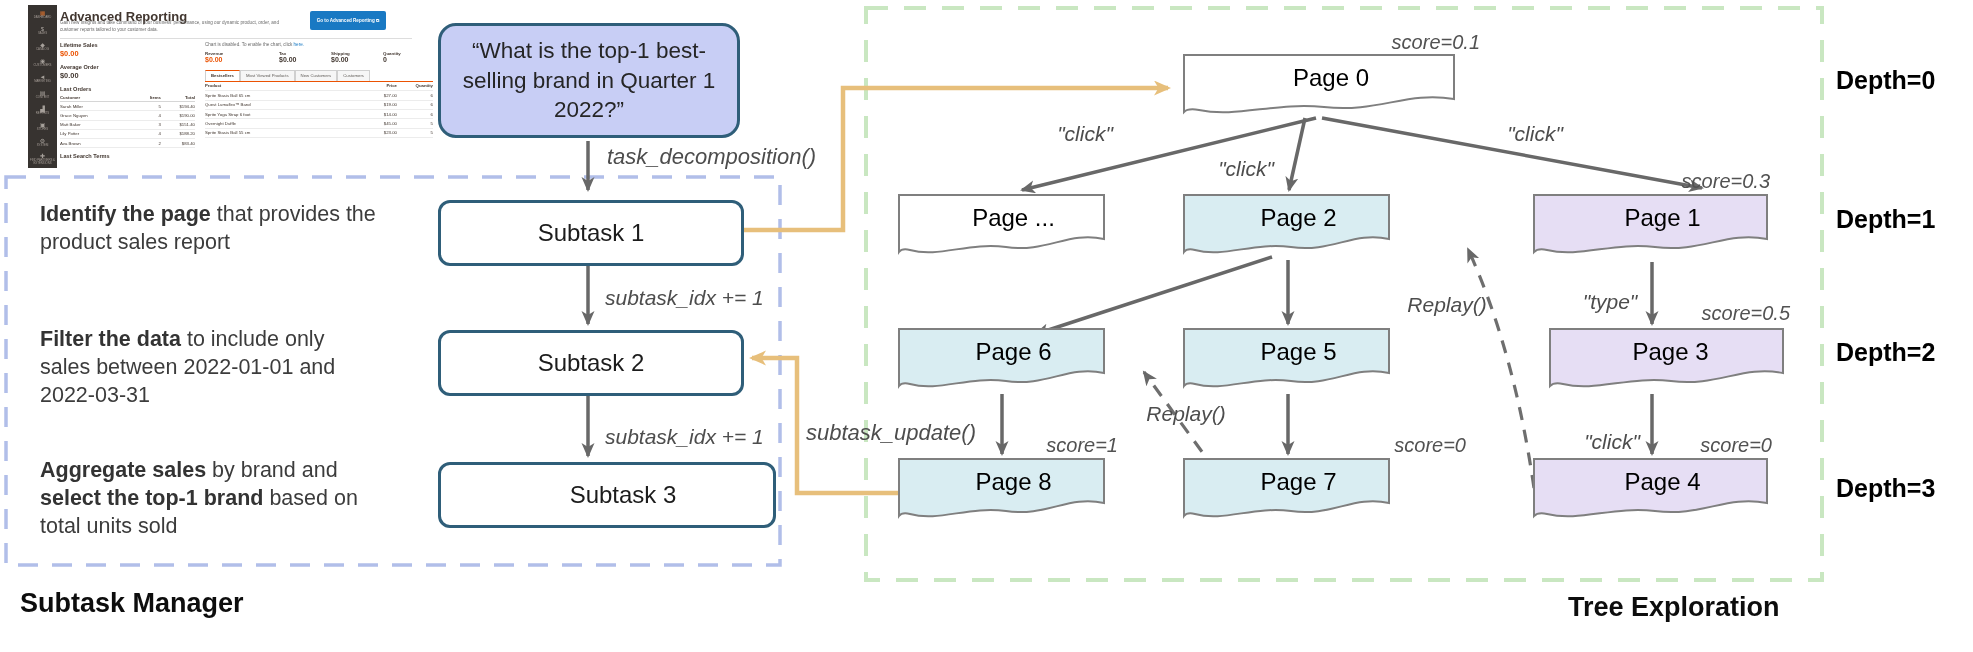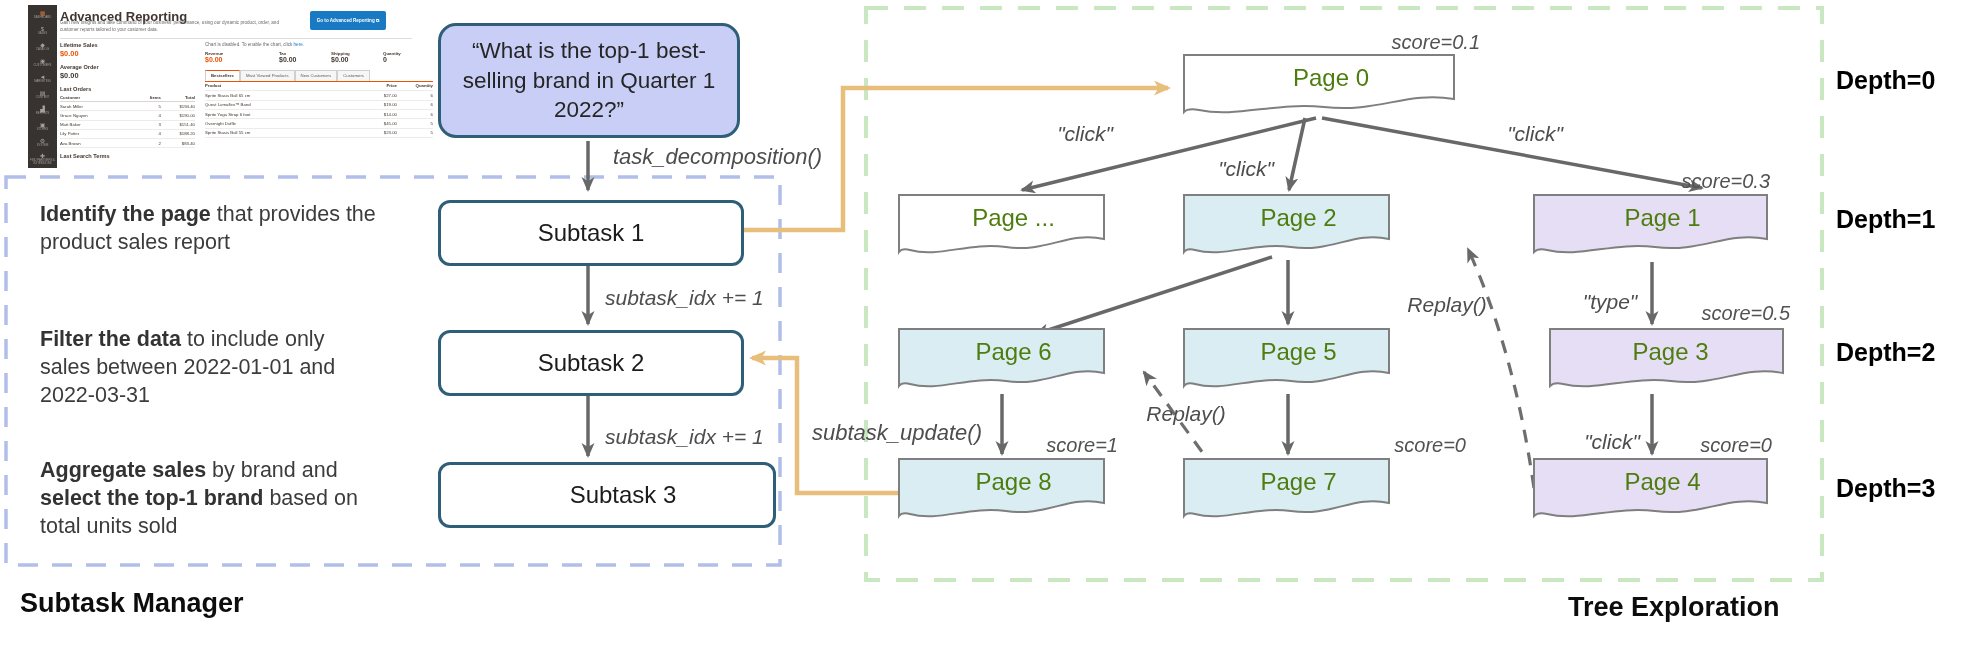--- a/index.html
+++ b/index.html
@@ -1,37 +1,37 @@
 <!DOCTYPE html>
 <html><head>
 <meta charset="utf-8">
 <style>
   html,body{margin:0;padding:0;background:#fff;}
   .stage{position:relative;width:1973px;height:652px;background:#fff;
          font-family:"Liberation Sans",sans-serif;overflow:hidden;}
   .abs{position:absolute;}
   
   .fnlabel{position:absolute;font-style:italic;color:#4d4d4d;font-size:21px;white-space:nowrap;z-index:4;}
-  .fnlabel.big{font-size:22px;margin-left:6px;}
+  .fnlabel.big{font-size:22px;}
   .center{transform:translateX(-50%);}
   .score{position:absolute;font-style:italic;color:#525252;font-size:20px;width:150px;text-align:right;white-space:nowrap;z-index:4;}
   .depth{position:absolute;left:1836px;font-weight:700;color:#000;font-size:25px;white-space:nowrap;z-index:4;}
   .sec-title{position:absolute;font-weight:800;color:#0d0d0d;font-size:27px;white-space:nowrap;z-index:4;}
   
   .qbox{position:absolute;left:438px;top:23px;width:302px;height:115px;background:#c8cef5;
         border:3px solid #2f5e79;border-radius:18px;display:flex;align-items:center;justify-content:center;
         text-align:center;font-size:22.5px;color:#262626;line-height:1.32;padding:4px 14px;box-sizing:border-box;z-index:3;}
   .sbox{position:absolute;left:438px;width:300px;height:60px;background:#fff;border:3px solid #2f5e79;
         border-radius:12px;display:flex;align-items:center;justify-content:center;font-size:24px;color:#1c1c1c;z-index:3;}
   .desc{position:absolute;left:40px;font-size:21.5px;color:#3c3c3c;line-height:1.3;z-index:3;}
   .desc .seg-b{font-weight:700;color:#333;}
   
   .pnode{position:absolute;z-index:3;}
   .pnode-label{position:absolute;left:0;right:0;top:0;height:48px;display:flex;align-items:center;
-               justify-content:center;font-size:24px;color:#4d7c0f;pointer-events:none;margin-left:24px;}
+               justify-content:center;font-size:24px;color:#000000;pointer-events:none;margin-left:24px;}
   
   .dash{position:absolute;left:28px;top:5px;width:412px;height:163px;background:#fff;z-index:3;
         font-family:"Liberation Sans",sans-serif;color:#41362f;}
   .dash .sb{position:absolute;left:0;top:0;width:29px;height:163px;background:#373330;display:flex;
             flex-direction:column;align-items:center;padding-top:2px;box-sizing:border-box;}
   .sb-item{width:100%;height:16px;display:flex;flex-direction:column;align-items:center;justify-content:center;cursor:pointer;}
   .sb-ic{font-size:6px;line-height:6px;color:#a6a09a;}
   .sb-item:first-child .sb-ic{color:#c96b2e;}
   .sb-lb{font-size:2.8px;line-height:3.4px;color:#a79f99;text-transform:uppercase;text-align:center;}
   .dash-title{position:absolute;left:32px;top:4px;font-size:13px;font-weight:700;}

